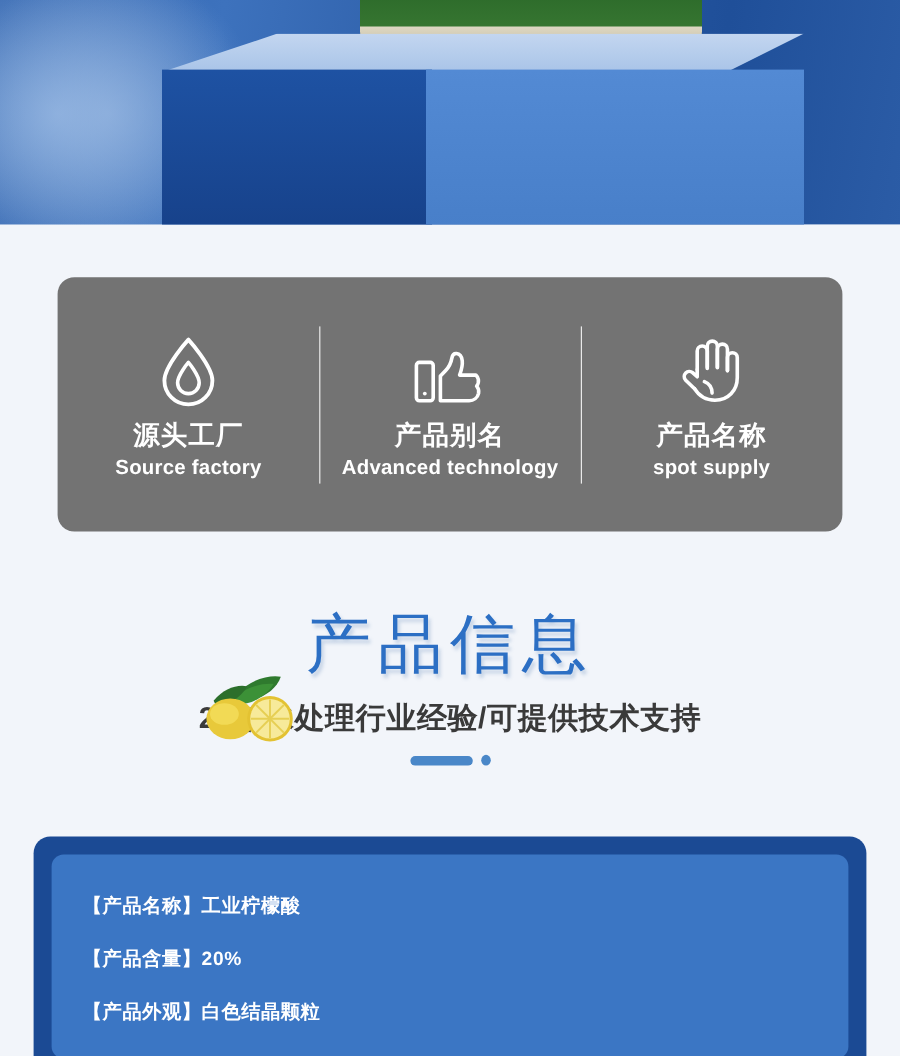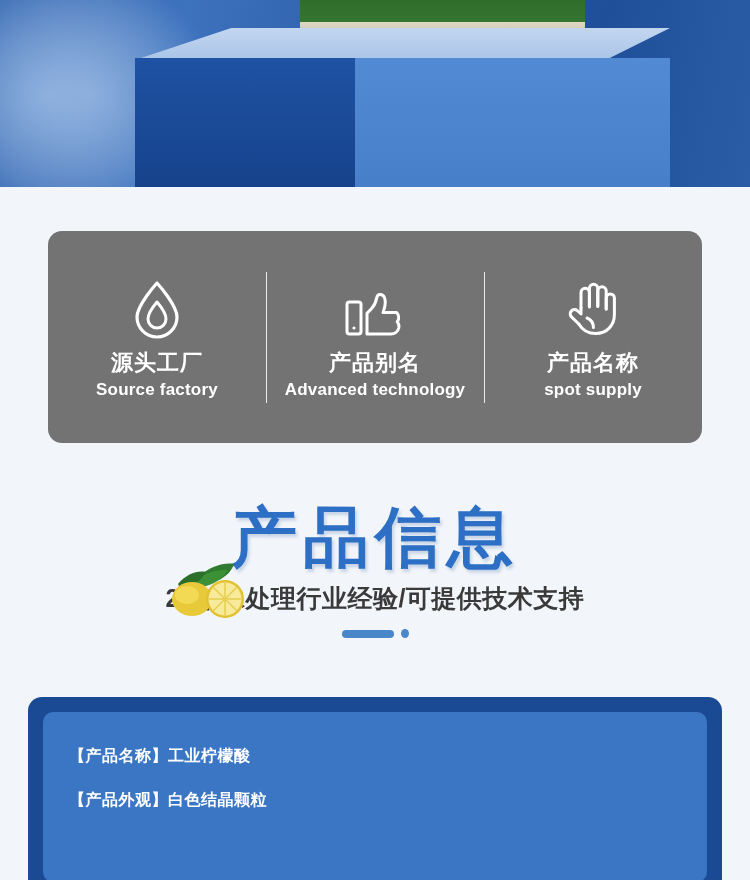--- a/index.html
+++ b/index.html
@@ -141,22 +141,22 @@
     letter-spacing: 1.2px;
   }
   .title-wrap {
     position: relative;
     height: 82px;
     margin-top: 6px;
   }
   .title-cn {
     position: relative;
     z-index: 2;
-    font-size: 66px;
-    font-weight: bold;
+    font-size: 54px;
+    font-weight: normal;
     color: #2c6fc4;
     letter-spacing: 6px;
     line-height: 82px;
     text-shadow: 2px 3px 3px rgba(90,130,180,.28);
   }
   .lemons {
     position: absolute;
     left: 168px; top: 62px;
     width: 86px; height: 62px;
     z-index: 3;
@@ -311,17 +311,18 @@
 
     <div class="divider">
       <span class="divider-bar"></span>
       <span class="divider-dot"></span>
     </div>
   </div>
 
   <div class="info-outer">
     <div class="info-inner">
       <div class="info-row">【产品名称】工业柠檬酸</div>
+      <div class="info-row">【产品含量】20%</div>
       <div class="info-row">【产品外观】白色结晶颗粒</div>
     </div>
   </div>
 
 </div>
 
 </body></html>

